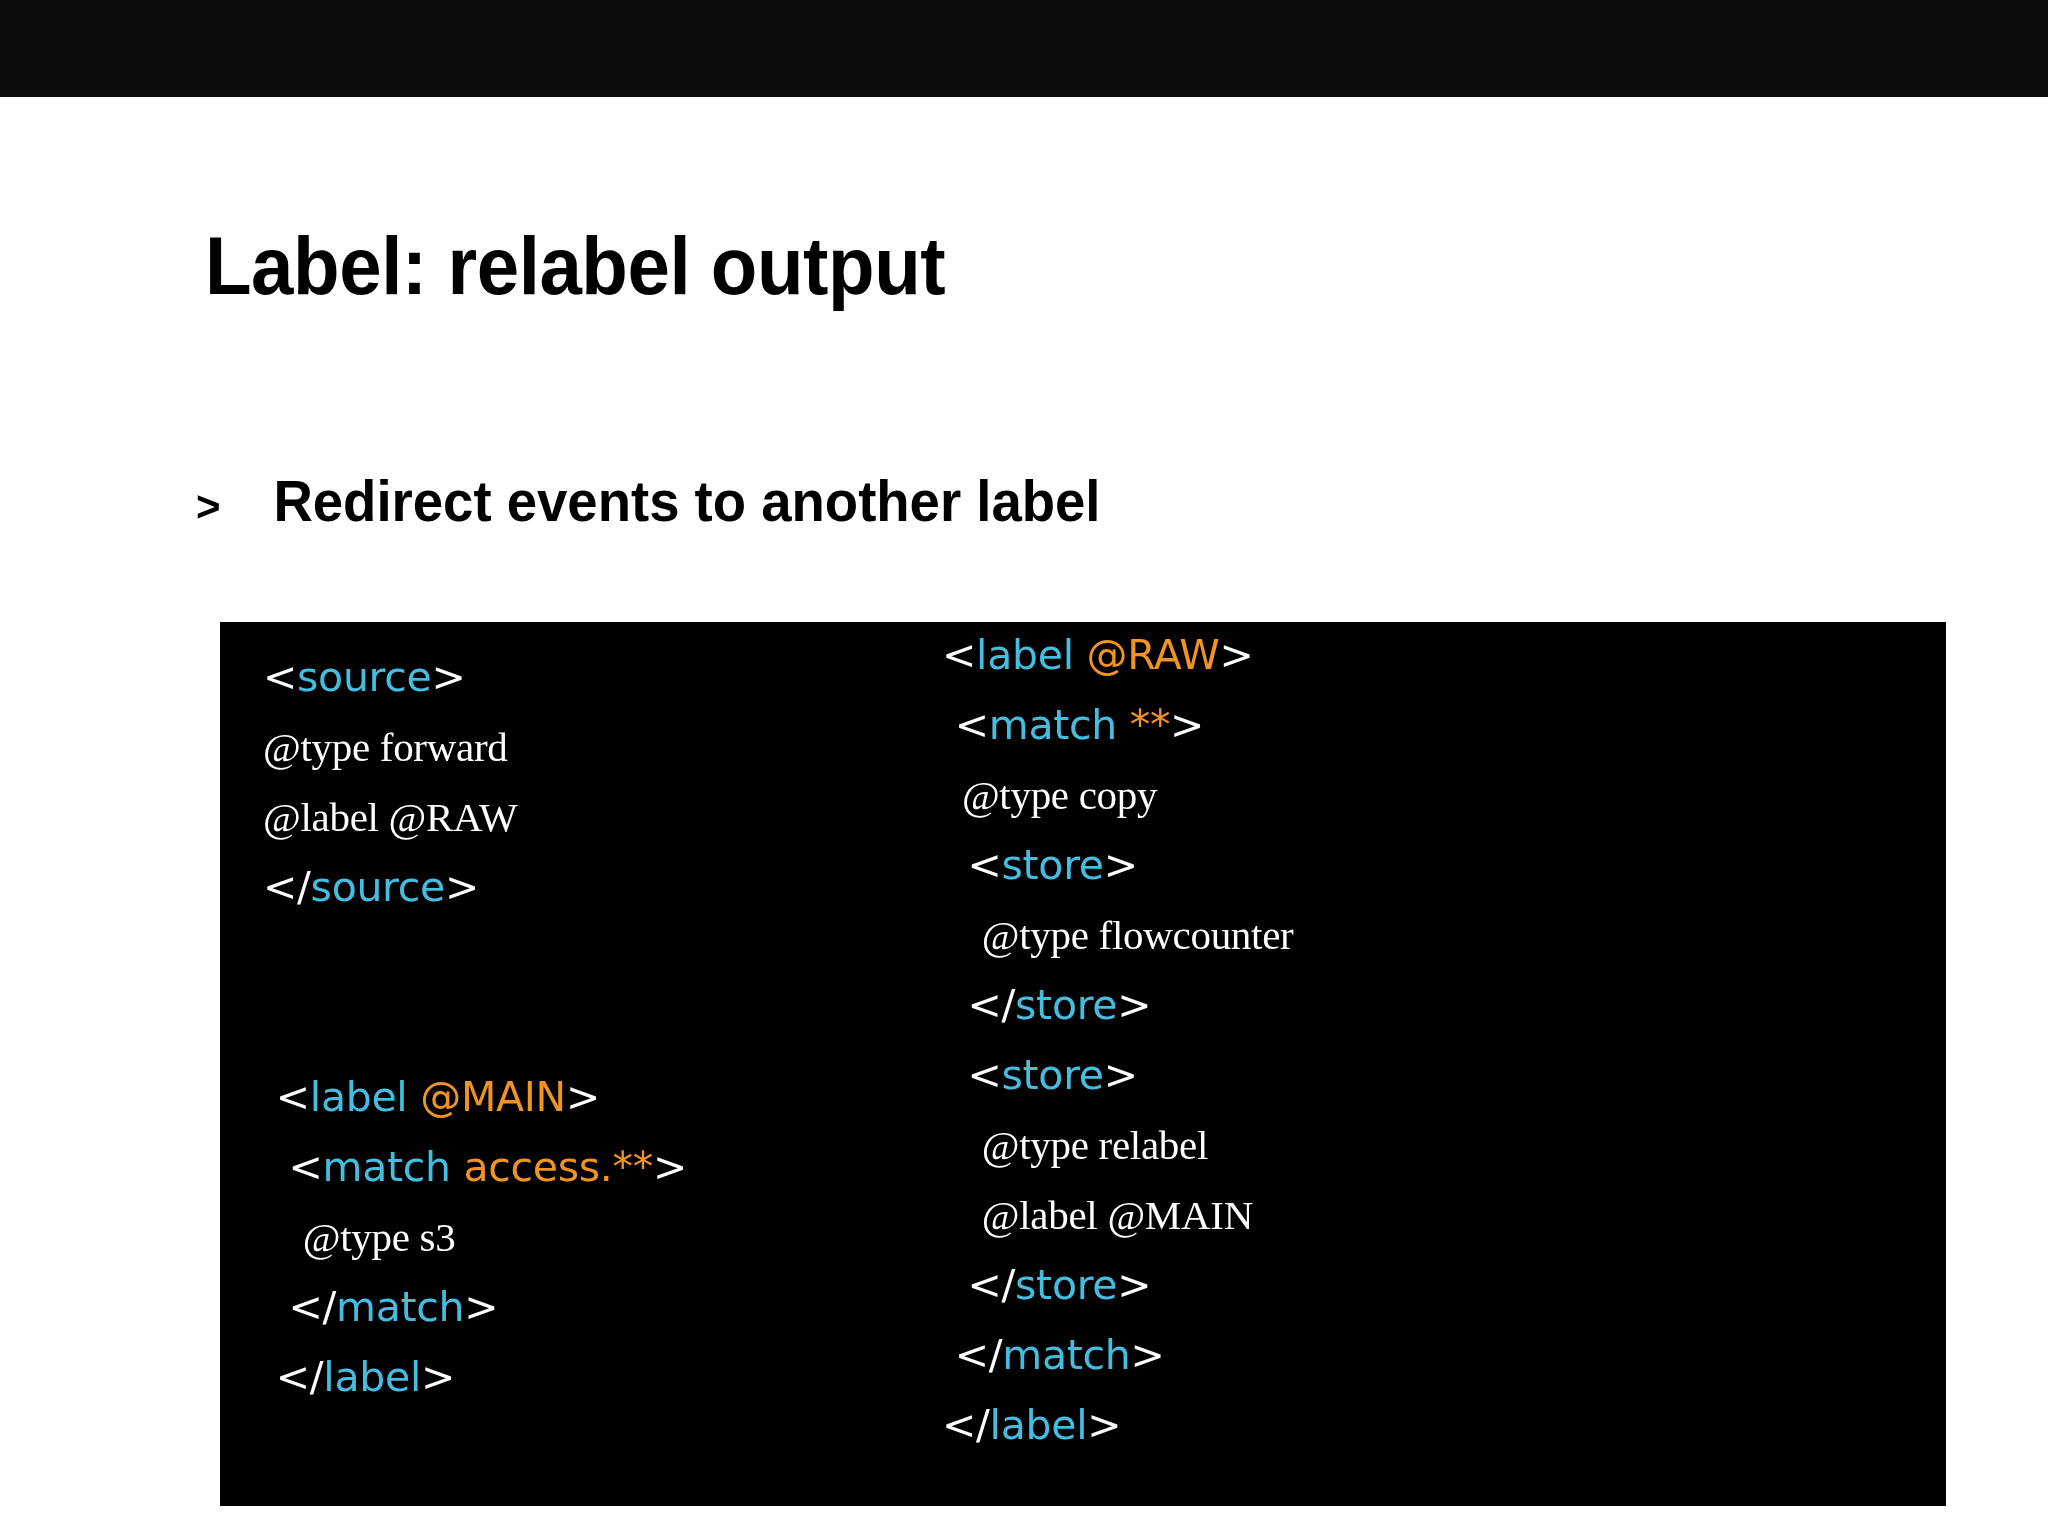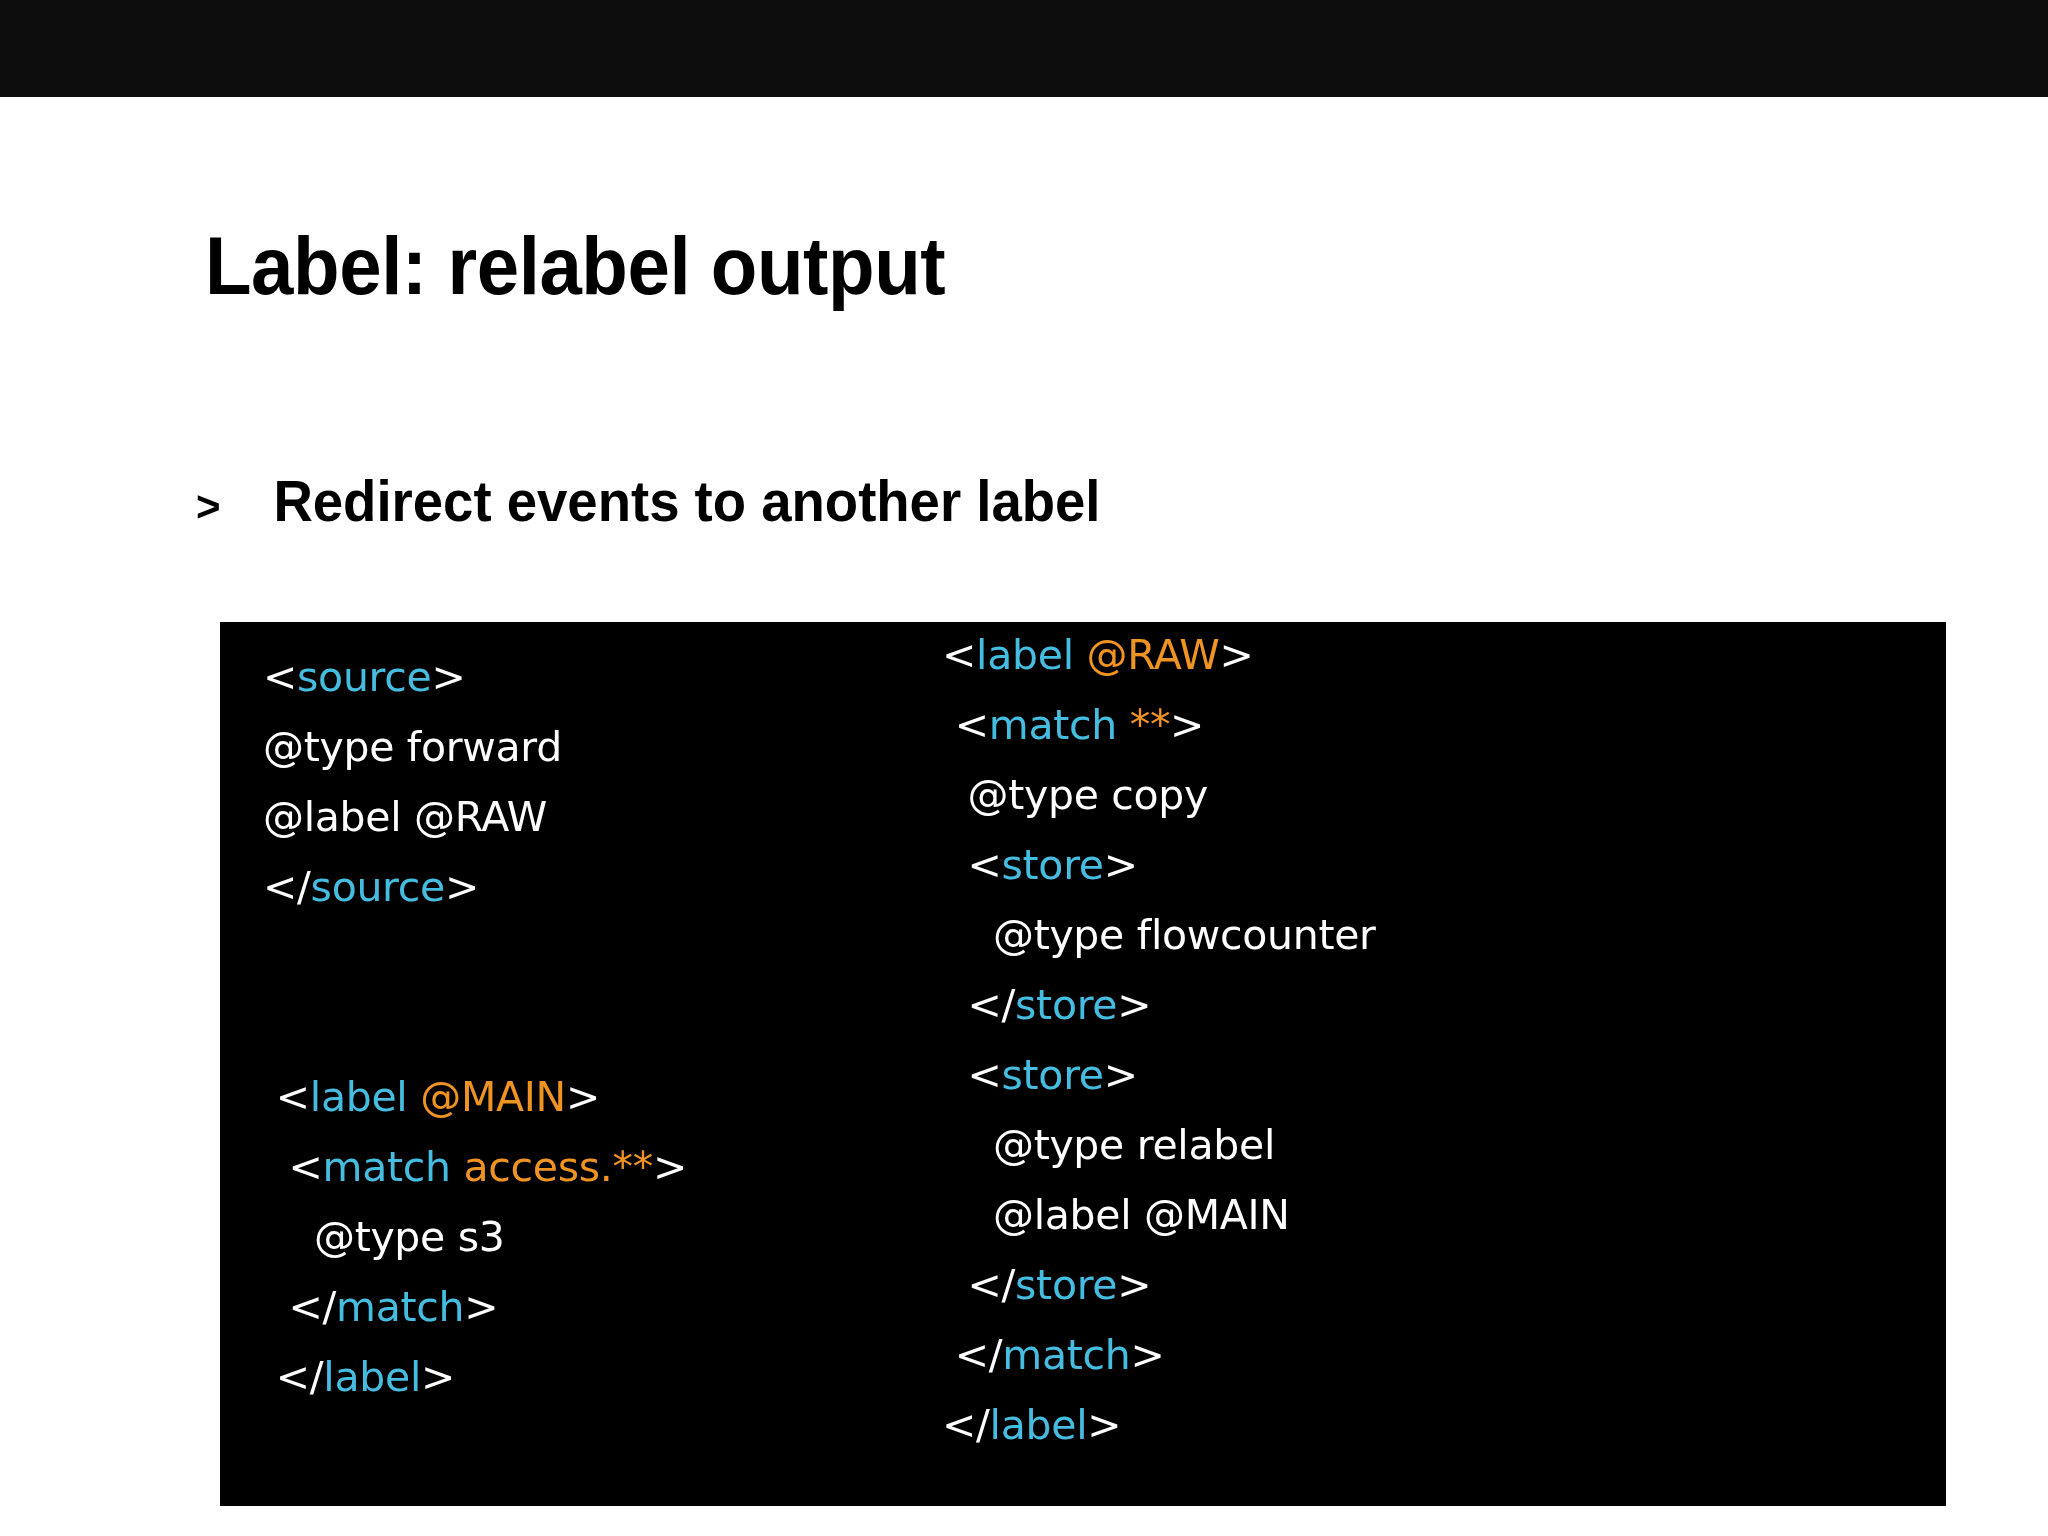--- a/index.html
+++ b/index.html
@@ -88,21 +88,21 @@
     color: #ffffff;
     white-space: pre;
     letter-spacing: -0.3px;
   }
   #leftcol  { left: 43px;  top: 20px;  }
   #rightcol { left: 680px; top: -2px; margin-left: 42px;  }
 
   .ln { display: block; height: 70px; }
   .tag   { color: #45bde0; }
   .attr  { color: #ef9422; }
-  .plain { color: #ffffff; }
+  .plain { color: #ffffff; font-family: Liberation Serif, serif; }
   .pun   { color: #ffffff; }
 </style>
 </head>
 <body>
 
 <div id="slide">
 
   <div id="topbar"></div>
 
   <div id="title">Label: relabel output</div>

